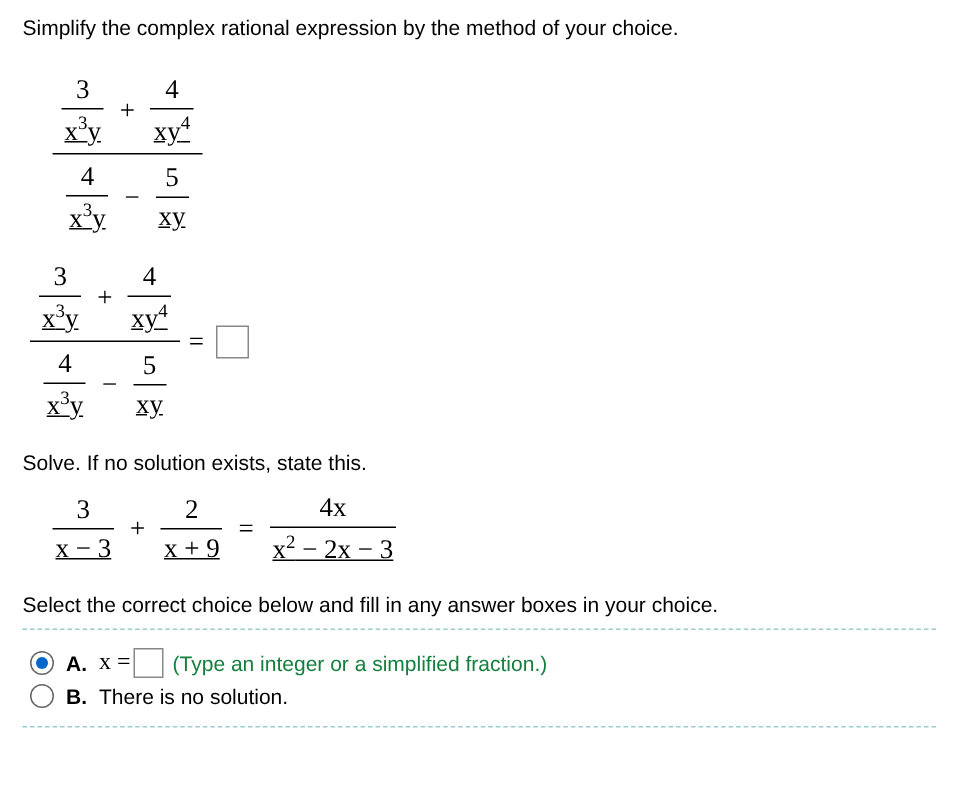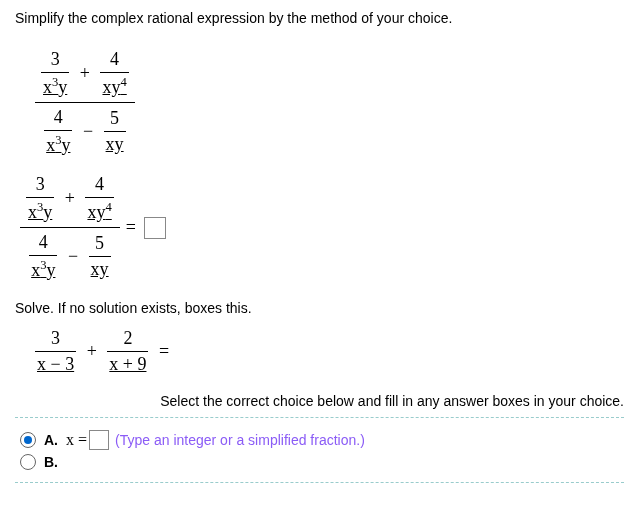--- a/index.html
+++ b/index.html
@@ -109,30 +109,29 @@
     width: 8px;
     height: 8px;
     background: #0066cc;
     border-radius: 50%;
   }
   .choice-label {
     font-weight: bold;
     margin-right: 8px;
   }
   .hint {
-    color: #8b5cf6;
+    color: #15803d;
   }
   .solve-instruction {
     margin-top: 15px;
     margin-bottom: 12px;
   }
   .select-instruction {
     margin-top: 18px;
     margin-bottom: 8px;
-    text-align: right;
   }
   .math-inline {
     font-family: 'Times New Roman', serif;
     font-size: 16px;
   }
 </style>
 </head>
 <body>
 
 <div class="instruction">Simplify the complex rational expression by the method of your choice.</div>
@@ -186,42 +185,47 @@
       <span class="frac">
         <span class="num">5</span>
         <span class="den">xy</span>
       </span>
     </span>
   </span>
   <span class="op">=</span>
   <span class="answer-box"></span>
 </div>
 
-<div class="solve-instruction">Solve. If no solution exists, boxes this.</div>
+<div class="solve-instruction">Solve. If no solution exists, state this.</div>
 
 <div class="math-block">
   <span class="frac">
     <span class="num">3</span>
     <span class="den">x − 3</span>
   </span>
   <span class="op">+</span>
   <span class="frac">
     <span class="num">2</span>
     <span class="den">x + 9</span>
   </span>
   <span class="op">=</span>
+  <span class="frac">
+    <span class="num">4x</span>
+    <span class="den"><span>x</span><sup>2</sup><span> − 2x − 3</span></span>
+  </span>
 </div>
 
 <div class="select-instruction">Select the correct choice below and fill in any answer boxes in your choice.</div>
 
 <div class="choice-container">
   <div class="choice-row">
     <span class="radio selected"></span>
     <span class="choice-label">A.</span>
     <span class="math-inline">x =</span>
     <span class="answer-box-small"></span>
     <span class="hint" style="margin-left:4px">(Type an integer or a simplified fraction.)</span>
   </div>
   <div class="choice-row">
     <span class="radio"></span>
     <span class="choice-label">B.</span>
+    <span>There is no solution.</span>
   </div>
 </div>
 
 </body></html>

